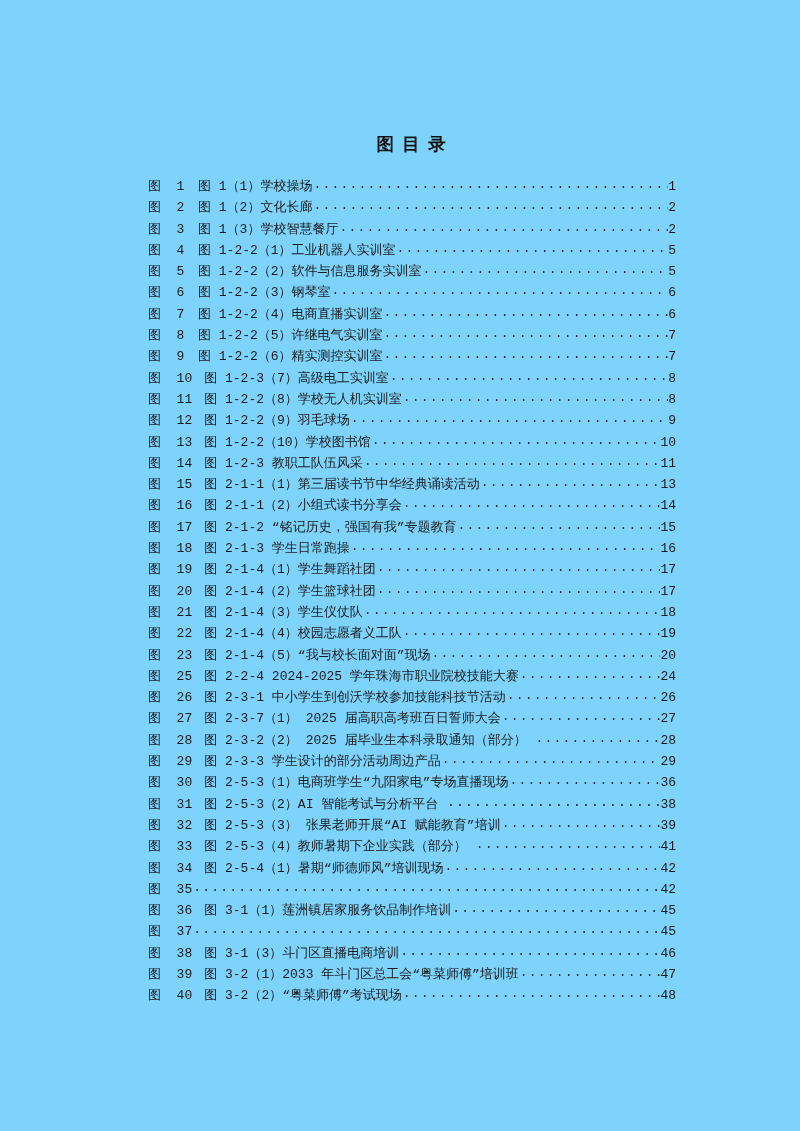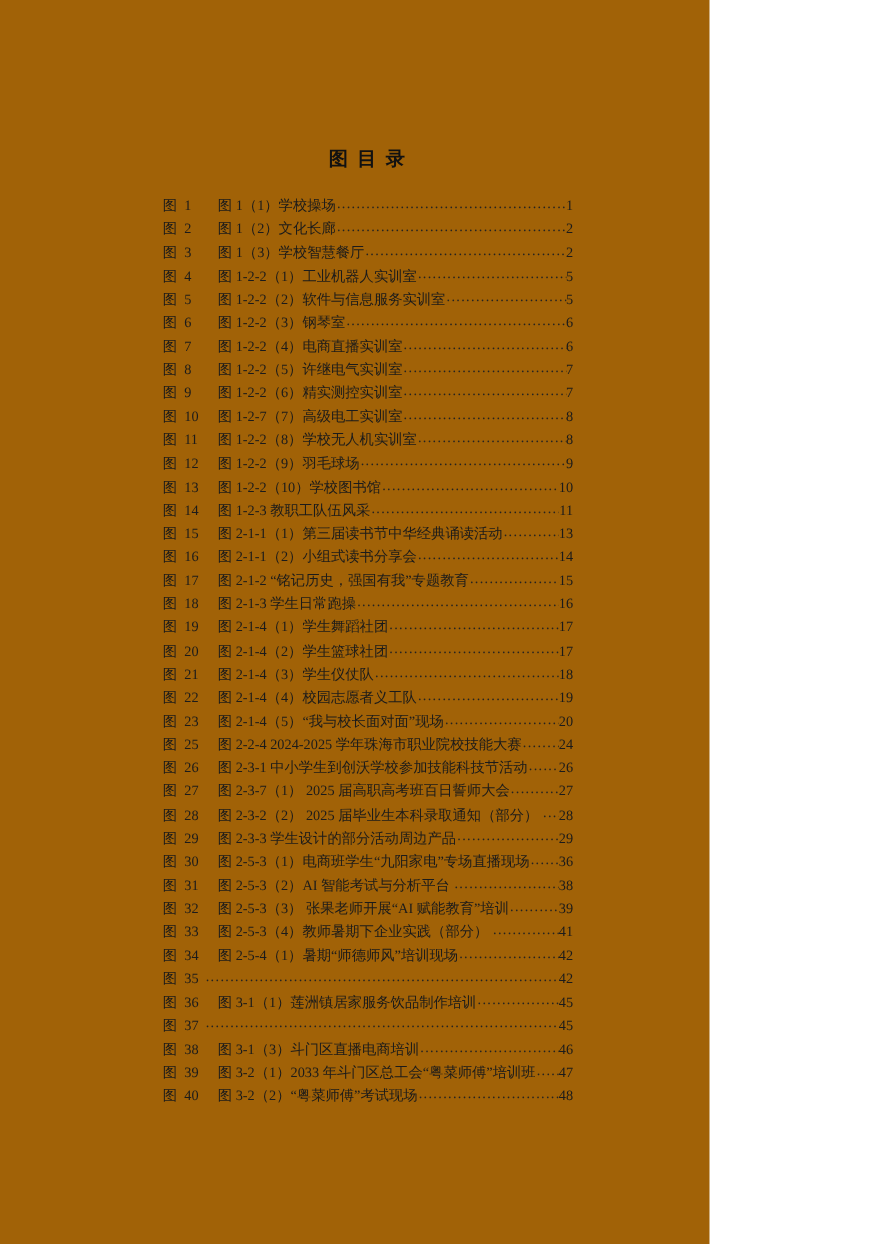--- a/index.html
+++ b/index.html
@@ -9,36 +9,37 @@
   }
   body {
     width: 800px;
     height: 1131px;
     font-family: "Liberation Serif", "DejaVu Serif", serif;
     color: #1b1b1b;
     overflow: hidden;
   }
   .page {
     box-sizing: border-box;
-    width: 645px;
+    width: 800px;
     height: 1131px;
     padding: 130px 124px 0 148px;
-    background: #a16207;
+    background: #7dd3fc;
   }
   .doc-title {
     text-align: center;
     font-size: 17.5px;
     font-weight: bold;
     letter-spacing: 2px;
     color: #111111;
     margin: 0 0 18px 0;
     line-height: 28px;
   }
   .toc-list {
     width: 100%;
+    font-family: Liberation Mono, monospace;
   }
   .toc-row {
     display: flex;
     align-items: baseline;
     font-size: 13px;
     line-height: 21.3px;
     height: 21.3px;
     white-space: pre;
   }
   .fig-label {
@@ -139,21 +140,21 @@
 
   <div class="toc-row">
     <span class="fig-label">图&nbsp;&nbsp;9</span>
     <span class="caption">图 1-2-2（6）精实测控实训室</span>
     <span class="leader"></span>
     <span class="pagenum">7</span>
   </div>
 
   <div class="toc-row">
     <span class="fig-label">图&nbsp;&nbsp;10</span>
-    <span class="caption">图 1-2-7（7）高级电工实训室</span>
+    <span class="caption">图 1-2-3（7）高级电工实训室</span>
     <span class="leader"></span>
     <span class="pagenum">8</span>
   </div>
 
   <div class="toc-row">
     <span class="fig-label">图&nbsp;&nbsp;11</span>
     <span class="caption">图 1-2-2（8）学校无人机实训室</span>
     <span class="leader"></span>
     <span class="pagenum">8</span>
   </div>

